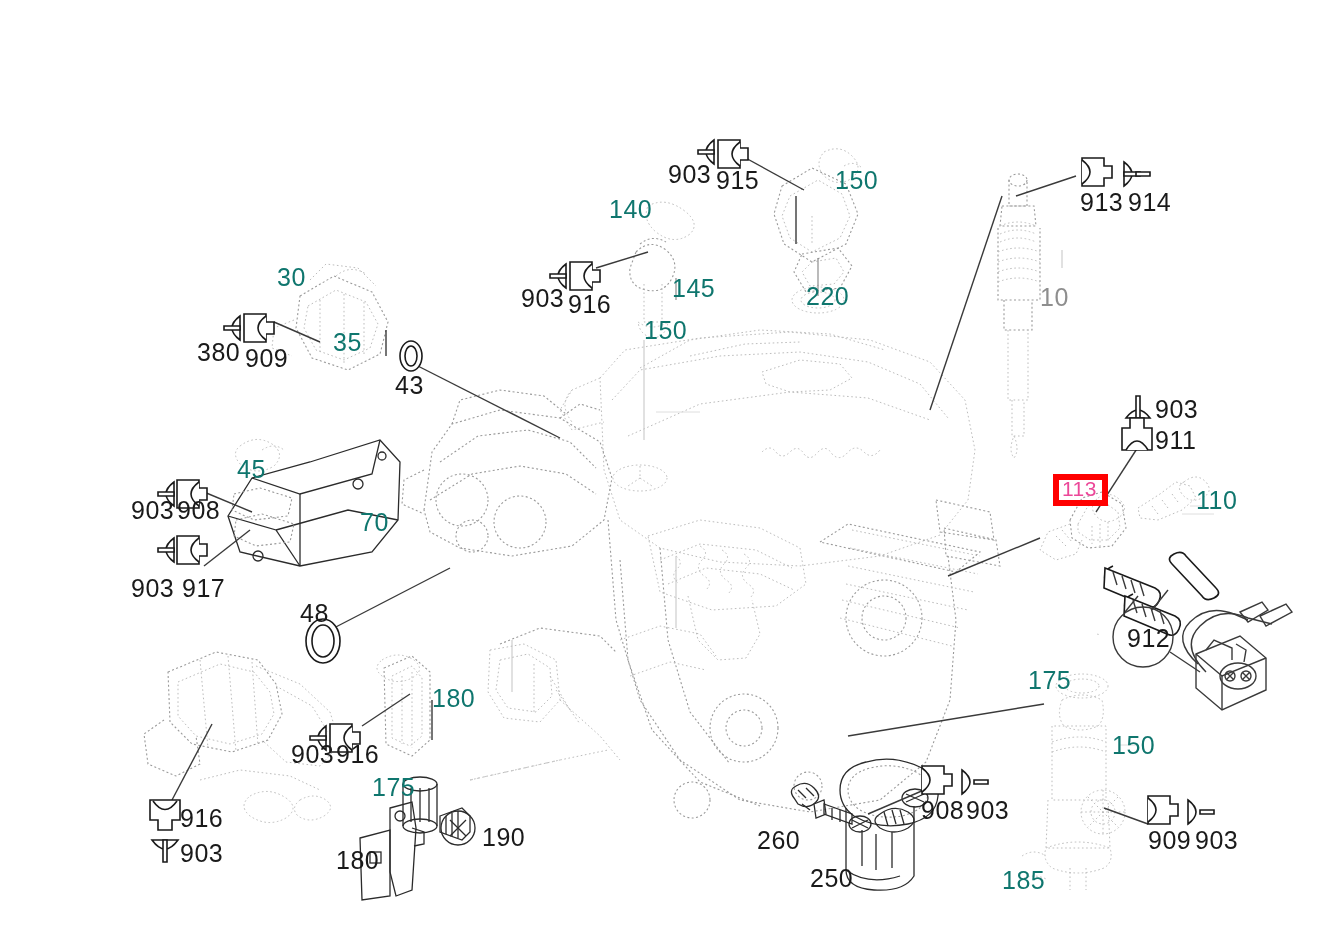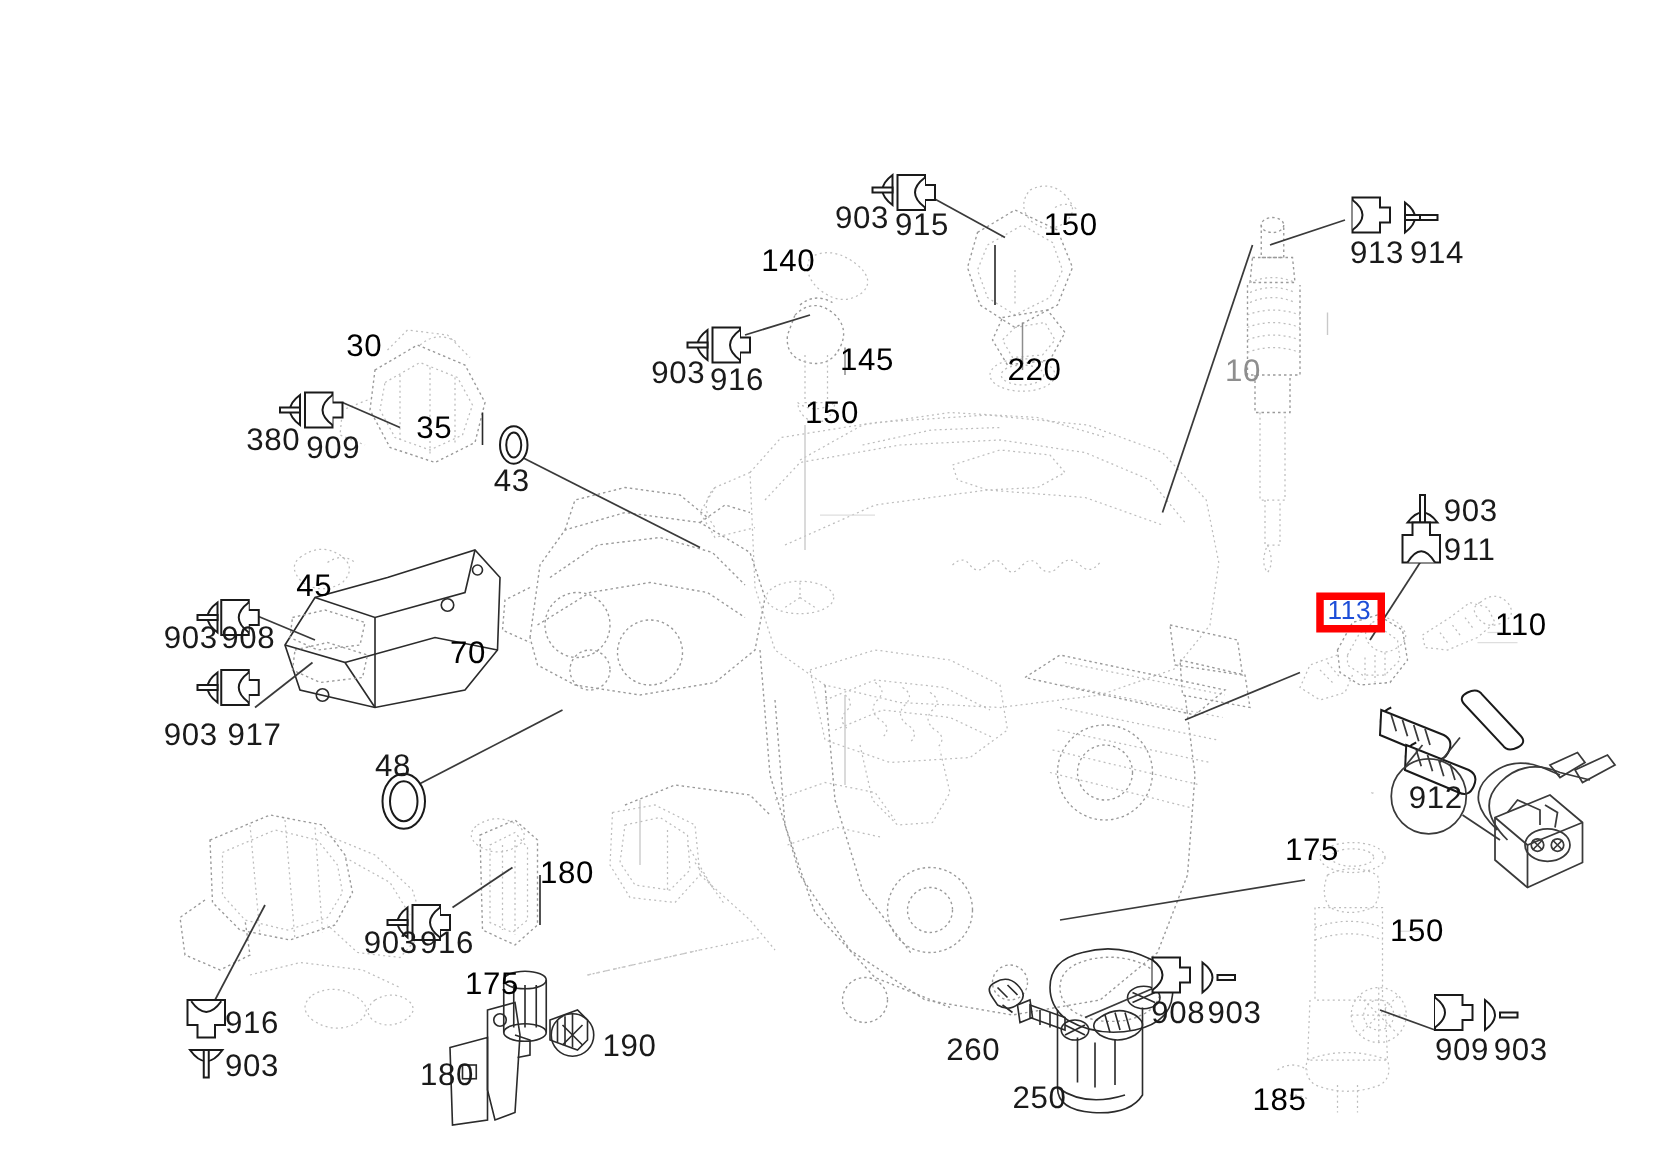--- a/index.html
+++ b/index.html
@@ -29,24 +29,24 @@
   .callout {
     position: absolute;
     font-family: "Liberation Sans", sans-serif;
     font-size: 25px;
     line-height: 1;
     color: #1a1a1a;
     white-space: nowrap;
     letter-spacing: 0.5px;
   }
   .callout.faint {
-    color: #1d4ed8;
+    color: #ec4899;
   }
   .callout.vfaint {
-    color: #000000;
+    color: #0f766e;
   }
   .callout.mid {
     color: #8e8e8e;
   }
   .hl-box {
     position: absolute;
     box-sizing: border-box;
     border: 6px solid #ff0000;
     background: transparent;
     pointer-events: none;
@@ -504,21 +504,21 @@
     <span class="callout" style="left:1148px; top:828px;">909</span>
     <span class="callout" style="left:1195px; top:828px;">903</span>
   </div>
 
   <div>
     <span class="callout vfaint" style="left:835px; top:168px;">150</span>
     <span class="callout vfaint" style="left:806px; top:284px;">220</span>
     <span class="callout vfaint" style="left:609px; top:197px;">140</span>
     <span class="callout vfaint" style="left:672px; top:276px;">145</span>
     <span class="callout vfaint" style="left:644px; top:318px;">150</span>
-    <span class="callout mid" style="left:980px; top:285px;">10</span>
+    <span class="callout mid" style="left:1040px; top:285px;">10</span>
     <span class="callout vfaint" style="left:277px; top:265px;">30</span>
     <span class="callout vfaint" style="left:333px; top:330px;">35</span>
     <span class="callout vfaint" style="left:237px; top:425px;margin-top:32px;">45</span>
     <span class="callout vfaint" style="left:360px; top:510px;">70</span>
     <span class="callout vfaint" style="left:1196px; top:488px;">110</span>
     <span class="callout vfaint" style="left:1028px; top:668px;">175</span>
     <span class="callout vfaint" style="left:1112px; top:733px;">150</span>
     <span class="callout vfaint" style="left:1002px; top:868px;">185</span>
     <span class="callout vfaint" style="left:432px; top:686px;">180</span>
     <span class="callout vfaint" style="left:372px; top:775px;">175</span>

